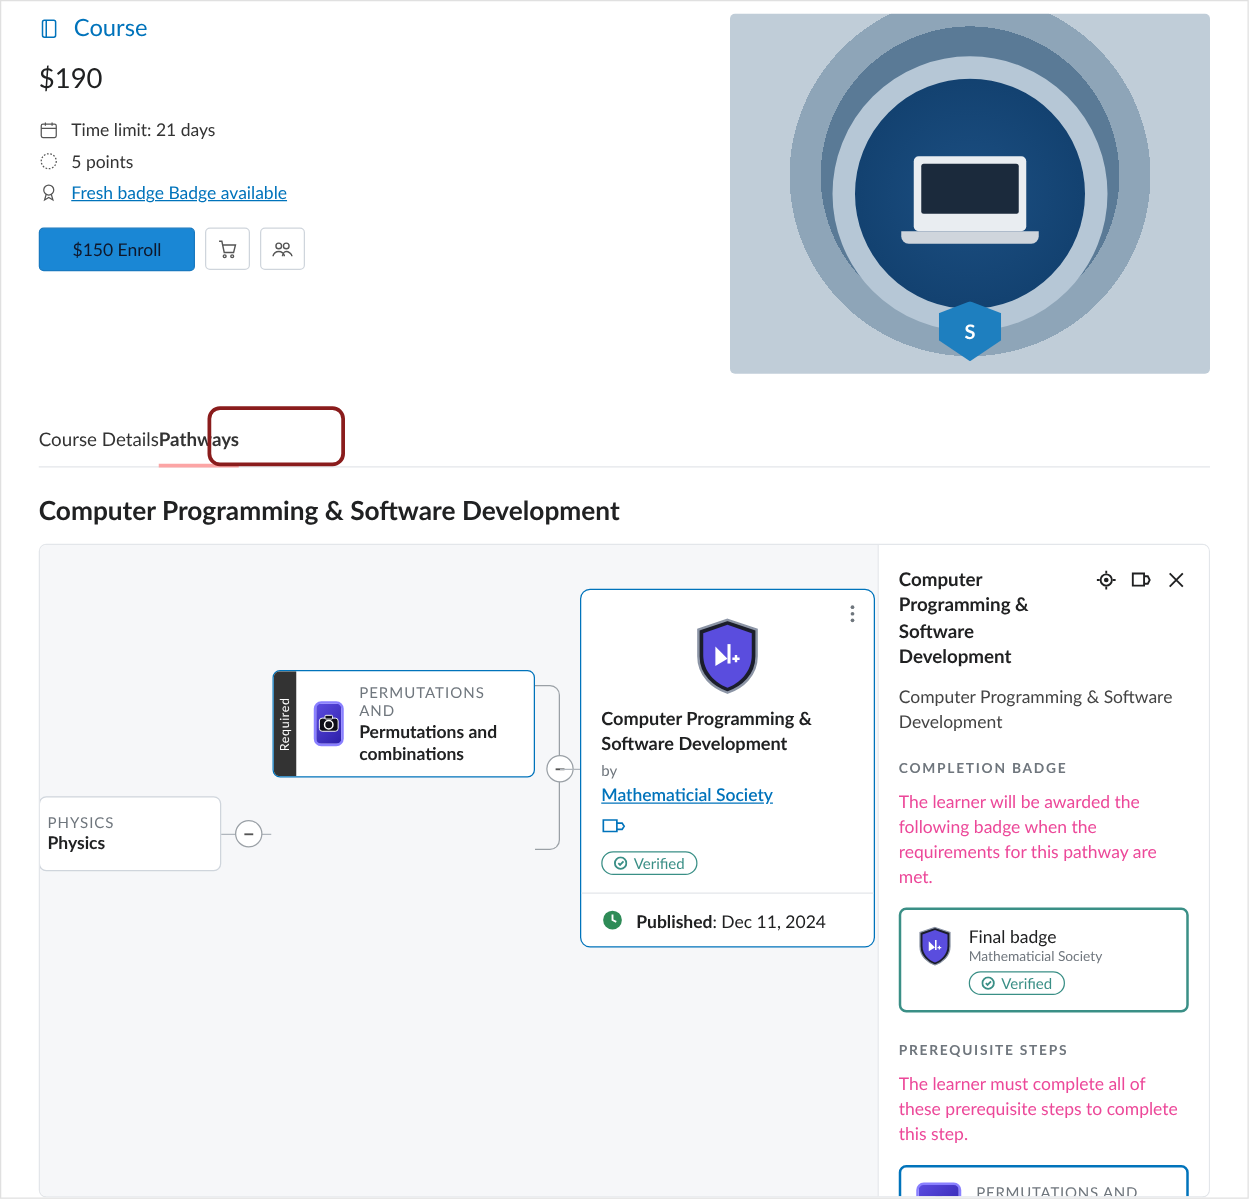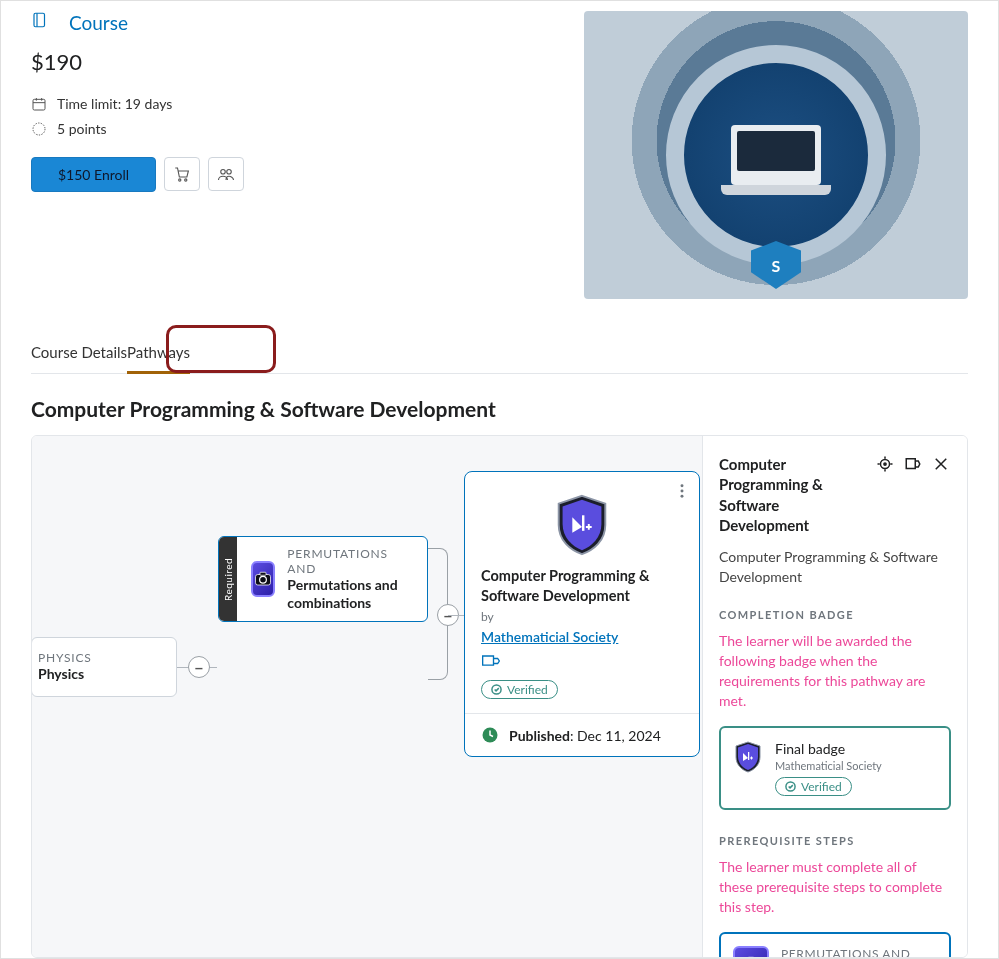--- a/index.html
+++ b/index.html
@@ -1,42 +1,42 @@
 <!DOCTYPE html>
 <html><head>
 <meta charset="utf-8">
 <style>
   *{box-sizing:border-box;margin:0;padding:0;font-family:"Segoe UI",Lato,Arial,sans-serif}
   body{background:#fff;color:#202122;width:999px;height:959px;overflow:hidden;border:1px solid #e0e0e0}
   .page{padding:10px 30px 0 30px;height:100%;display:flex;flex-direction:column}
   .top{display:flex;justify-content:space-between;gap:30px;}
   .left-col{flex:1;min-width:0}
   h1{font-size:28px;font-weight:400;margin-bottom:10px}
-  .type-row{display:flex;align-items:flex-start;gap:20px;color:#0073bb;font-size:19px;margin-bottom:12px}
+  .type-row{display:flex;align-items:center;gap:10px;color:#0073bb;font-size:19px;margin-bottom:12px}
   .type-row svg{width:18px;height:18px;stroke:#0073bb}
   .price{font-size:22px;margin:14px 0 20px 0}
   .meta{display:flex;flex-direction:column;gap:8px;font-size:14px;color:#333}
   .meta-row{display:flex;align-items:center;gap:10px}
   .meta-row svg{width:16px;height:16px;stroke:#555;fill:none;stroke-width:1.5}
   .badge-link{color:#0073bb;text-decoration:underline}
   .actions{display:flex;gap:8px;margin-top:20px}
   .enroll-btn{background:#1a87d5;color:#0f172a;border:1px solid #1879c0;border-radius:4px;padding:8px 26px;font-size:14px;cursor:pointer}
   .icon-btn{width:36px;height:34px;border:1px solid #cfd5dc;background:#fff;border-radius:4px;display:flex;align-items:center;justify-content:center;cursor:pointer}
   .icon-btn svg{width:18px;height:18px;stroke:#555;fill:none;stroke-width:1.5}
   .hero{width:384px;height:288px;border-radius:4px;background:
     radial-gradient(circle at 50% 45%, #2b6fb0 0 35%, #5a7a96 35% 48%, #8ea5b8 48% 58%, #c0cdd8 58% 100%);
     display:flex;align-items:center;justify-content:center;position:relative;overflow:hidden}
   .hero .ring{width:220px;height:220px;border-radius:50%;border:18px solid #b6c7d6;display:flex;align-items:center;justify-content:center;background:radial-gradient(circle,#1c4f82,#0f3c69)}
   .hero .laptop{width:90px;height:60px;background:#e9edf1;border-radius:4px;position:relative}
   .hero .laptop::after{content:"";position:absolute;left:-10px;right:-10px;bottom:-10px;height:10px;background:#cfd5dc;border-radius:0 0 6px 6px}
   .hero .laptop .screen{position:absolute;inset:6px 6px 14px 6px;background:#1b2a3c;border-radius:2px}
   .hero .bottom-shield{position:absolute;bottom:10px;left:50%;transform:translateX(-50%);width:50px;height:48px;background:#1e7fbf;clip-path:polygon(50% 0,100% 20%,100% 65%,50% 100%,0 65%,0 20%);display:flex;align-items:center;justify-content:center;color:#fff;font-weight:700;font-size:16px}
   .tabs{display:flex;border-bottom:1px solid #e3e6ea;margin-top:34px;font-size:15px;position:relative}
   .tab{padding:10px 0;cursor:pointer;color:#333}
-  .tab.active{border-bottom:3px solid #a16207;margin-bottom:-1px;font-weight:400}
+  .tab.active{border-bottom:3px solid #fca5a5;margin-bottom:-1px;font-weight:700}
   .tab-highlight{position:absolute;left:135px;top:-8px;width:110px;height:48px;border:3px solid #8a1c1c;border-radius:10px;pointer-events:none}
   h2.section{font-size:21px;font-weight:700;margin:22px 0 14px 0}
   .canvas-wrap{border:1px solid #e3e6ea;border-radius:6px;flex:1;display:flex;overflow:hidden;min-height:0}
   .canvas{flex:1;background:#f6f7f9;position:relative;overflow:hidden}
   .sidepanel{width:265px;border-left:1px solid #e3e6ea;background:#fff;padding:18px 16px 0 16px;overflow:hidden;position:relative}
   .sp-head{display:flex;align-items:flex-start;justify-content:space-between;gap:6px;margin-bottom:12px}
   .sp-title{font-size:15px;font-weight:700;line-height:1.35}
   .sp-icons{display:flex;gap:8px}
   .sp-icons .ib{width:20px;height:20px;cursor:pointer;display:flex;align-items:center;justify-content:center}
   .sp-icons svg{width:18px;height:18px;stroke:#202122;fill:none;stroke-width:2}
@@ -114,27 +114,34 @@
           </svg>
         <span>Course</span>
       </div>
       <div class="price">$190</div>
       <div class="meta">
         <div class="meta-row">
           <svg viewBox="0 0 24 24">
               <rect x="3" y="5" width="18" height="16" rx="2"></rect>
               <path d="M3 10h18M8 3v4M16 3v4"></path>
             </svg>
-          <span>Time limit: 19 days</span>
+          <span>Time limit: 21 days</span>
         </div>
         <div class="meta-row">
           <svg viewBox="0 0 24 24">
               <circle cx="12" cy="12" r="9" stroke-dasharray="2,2"></circle>
             </svg>
           <span>5 points</span>
+        </div>
+        <div class="meta-row">
+          <svg viewBox="0 0 24 24">
+              <circle cx="12" cy="9" r="6"></circle>
+              <path d="M9 14l-2 7 5-3 5 3-2-7"></path>
+            </svg>
+          <a href="#" class="badge-link">Fresh badge Badge available</a>
         </div>
       </div>
       <div class="actions">
         <button class="enroll-btn">$150 Enroll</button>
         <button class="icon-btn">
           <svg viewBox="0 0 24 24">
               <circle cx="9" cy="20" r="1.5"></circle>
               <circle cx="17" cy="20" r="1.5"></circle>
               <path d="M3 4h3l2.5 12h10l2-8H7"></path>
             </svg>

